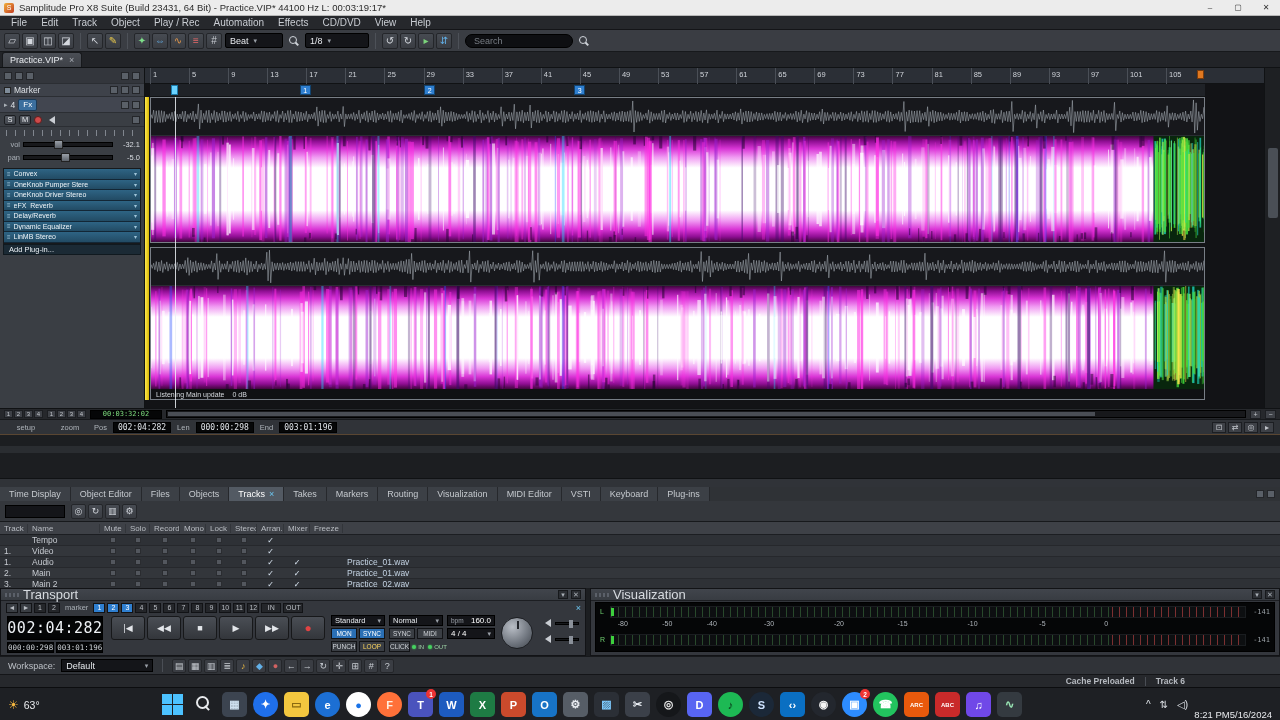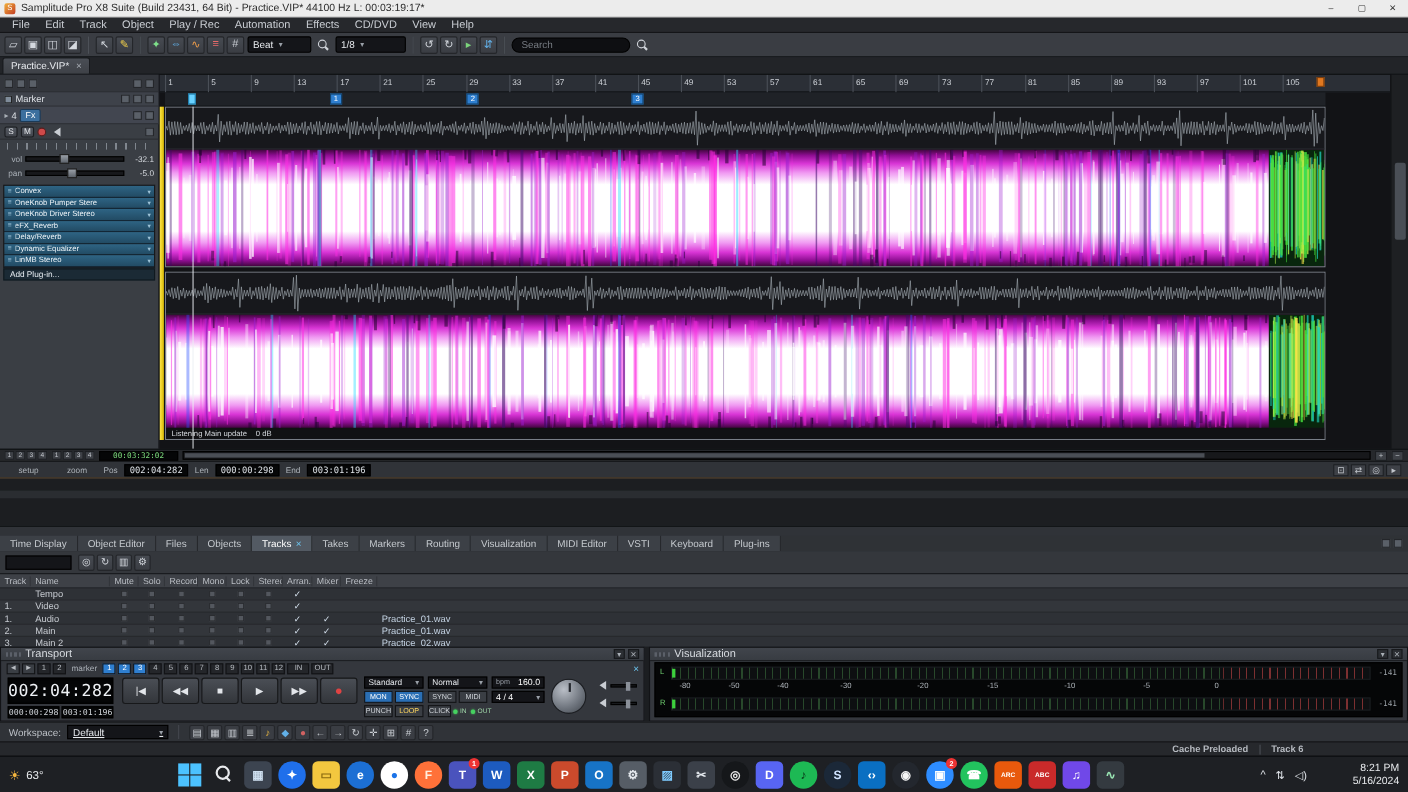--- a/index.html
+++ b/index.html
@@ -130,21 +130,21 @@
   .td.check{color:#dce8f5;font-size:8px;}
   .td.file{color:#c3d2e2;}
 
   
   .panelsrow{position:absolute;top:588px;left:0;right:0;height:68px;background:#1c1e21;}
   .panel{position:absolute;top:0;height:68px;background:#34373d;border:1px solid #121316;}
   .tpanel{left:0;width:586px;}
   .vpanel{left:590px;right:0;}
   .phead{height:12px;background:linear-gradient(#41454c,#383c42);border-bottom:1px solid #1c1e22;display:flex;align-items:center;padding:0 4px;gap:4px;}
   .grip{width:14px;height:4px;background:repeating-linear-gradient(90deg,#5b6069 0 2px,transparent 2px 4px);}
-  .ptitle{font-size:10px;color:#d7dbe0;}
+  .ptitle{font-size:13px;color:#d7dbe0;}
   .phicons{margin-left:auto;display:flex;gap:3px;}
   .phico{font-size:7px;color:#aab0b7;width:10px;height:9px;background:#2c2f34;border:1px solid #17191c;display:flex;align-items:center;justify-content:center;}
   .tp-row2{position:absolute;top:13px;left:5px;right:4px;height:11px;display:flex;align-items:center;gap:2px;}
   .mcell{min-width:12px;height:10px;background:#24262a;border:1px solid #121316;color:#b8bcc2;font-size:7px;display:flex;align-items:center;justify-content:center;}
   .mcell.on{background:#2f7fd0;color:#fff;}
   .mcell.wide{min-width:20px;}
   .mcell.nav{background:#3a3e44;}
   .mlabel{font-size:7.5px;color:#aab0b7;padding:0 3px;}
   .mclose{margin-left:auto;color:#6cc5f0;font-size:9px;}
   .tp-main{position:absolute;top:26px;left:6px;right:4px;bottom:2px;}
@@ -183,21 +183,21 @@
   .meterbar .lit{position:absolute;left:0;top:1px;bottom:1px;width:3px;background:#3dd13d;}
   .barL{top:3px;} .barR{top:31px;}
   .vz-scale{position:absolute;left:14px;right:28px;top:17px;height:12px;}
   .vlabel{position:absolute;transform:translateX(-50%);font-size:7px;color:#aeb4ba;}
   .chlab{position:absolute;left:4px;font-size:7px;color:#6fcf6f;}
   .vpeak{position:absolute;right:4px;font-size:7px;color:#9aa0a6;font-family:"DejaVu Sans Mono",monospace;}
 
   
   .wsbar{position:absolute;top:656px;left:0;right:0;height:18px;background:#303338;border-top:1px solid #17191c;display:flex;align-items:center;gap:6px;padding:0 8px;}
   .wslab{font-size:9px;color:#bcc0c6;}
-  .wssel{width:92px;height:13px;background:#141519;border:1px solid #000;color:#e6e9ed;font-size:9px;display:flex;align-items:center;justify-content:space-between;padding:0 4px;text-decoration:underline;}
+  .wssel{width:92px;height:13px;background:#141519;border:1px solid #000;color:#e6e9ed;font-size:9px;display:flex;align-items:center;justify-content:space-between;padding:0 4px;}
   .wssep{width:1px;height:13px;background:#1c1e22;border-right:1px solid #4a4e55;margin:0 3px;}
   .wsico{width:14px;height:14px;font-size:9px;color:#c9cdd3;display:flex;align-items:center;justify-content:center;background:#3a3d43;border:1px solid #24262a;border-radius:2px;}
   .strip{position:absolute;top:674px;left:0;right:0;height:13px;background:#26282c;border-top:1px solid #141518;display:flex;align-items:center;justify-content:flex-end;gap:10px;padding-right:95px;}
   .strip span{font-size:8.5px;color:#b6bac0;font-weight:bold;}
   .ssep{width:1px;height:9px;background:#4a4e55;}
 
   
   .taskbar{position:absolute;top:687px;left:0;right:0;height:33px;background:#1e2024;border-top:1px solid #0c0d0f;}
   .weather{position:absolute;left:8px;top:0;height:33px;display:flex;align-items:center;gap:5px;}
   .weather .sun{color:#f4b63f;font-size:12px;}
@@ -207,21 +207,21 @@
   .tb-icon.round{border-radius:50%;}
   .tb-icon.small .glyph{font-size:6px;letter-spacing:0;}
   .tb-icon.win{background:transparent;display:grid;grid-template-columns:10px 10px;grid-template-rows:10px 10px;gap:1px;place-content:center;}
   .wsq{background:#4cc2ff;width:10px;height:10px;}
   .tb-icon.mag{background:transparent;color:#e8eaed;}
   .tb-icon.mag::before{content:"";position:absolute;width:9px;height:9px;border:2px solid currentColor;border-radius:50%;left:5px;top:4px;}
   .tb-icon.mag::after{content:"";position:absolute;width:6px;height:2px;background:currentColor;transform:rotate(45deg);left:13px;top:15px;}
   .badge{position:absolute;right:-3px;top:-3px;min-width:10px;height:10px;border-radius:5px;background:#e33;color:#fff;font-size:6.5px;font-weight:bold;display:flex;align-items:center;justify-content:center;padding:0 2px;}
   .tb-tray{position:absolute;right:92px;top:0;height:33px;display:flex;align-items:center;gap:9px;}
   .trayico{color:#dfe3e8;font-size:10px;}
-  .clock{position:absolute;right:8px;top:0;height:33px;display:flex;flex-direction:column;justify-content:center;align-items:flex-end;line-height:1.25;}
+  .clock{position:absolute;right:8px;top:0;height:33px;display:flex;flex-direction:row;justify-content:center;align-items:flex-end;line-height:1.25;}
   .clock span{font-size:9.5px;color:#e8eaed;}
 </style>
 </head>
 <body>
 
 <div id="screen">
 
   <div class="titlebar">
     <div class="applogo">S</div>
     <div class="wtitle">Samplitude Pro X8 Suite (Build 23431, 64 Bit)   -   Practice.VIP*   44100 Hz L: 00:03:19:17*</div>

